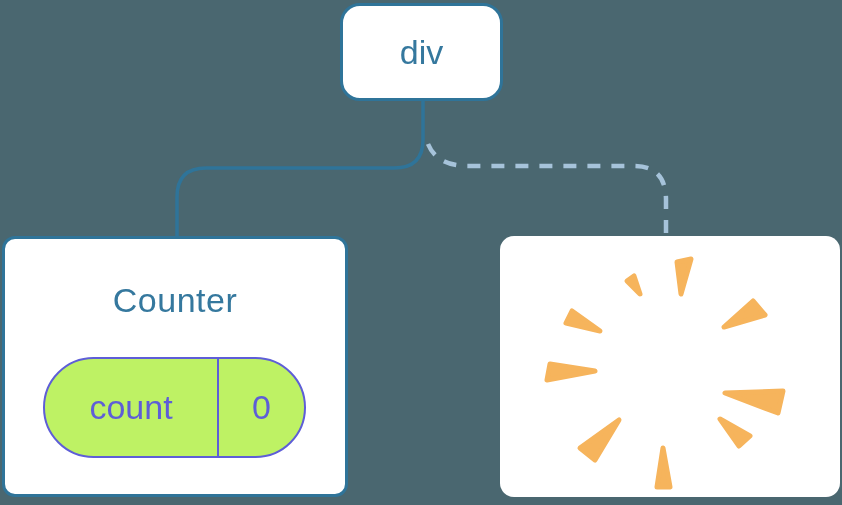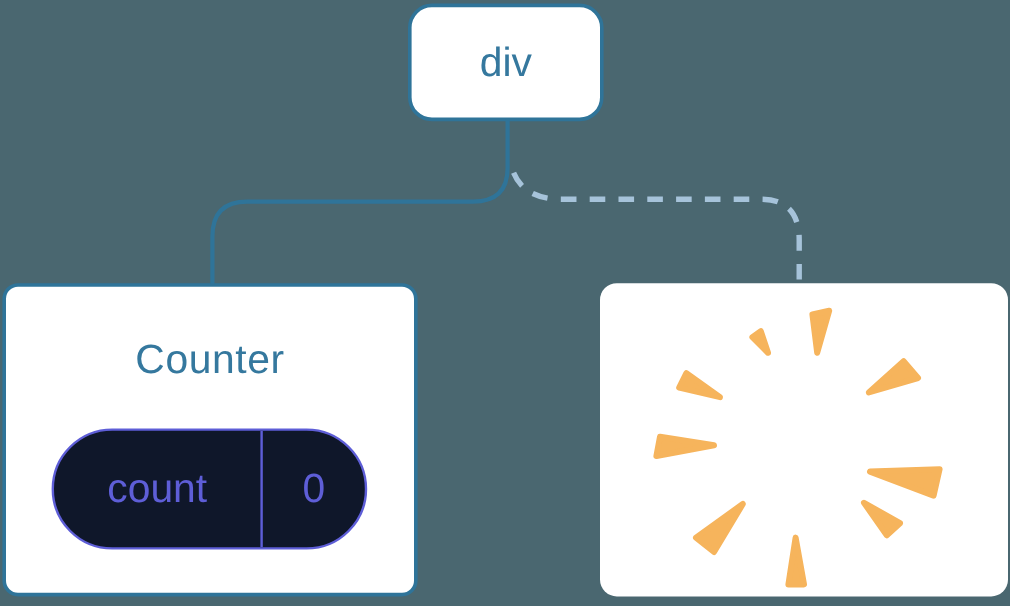--- a/index.html
+++ b/index.html
@@ -47,21 +47,21 @@
   }
   .state-pill {
     position: absolute;
     left: 38px; top: 118px;
     width: 263px; height: 101px;
     border: 2.5px solid var(--indigo, #5E5ED7);
     border-radius: 51px;
     box-sizing: border-box;
     display: flex;
     overflow: hidden;
-    background: #0f172a;
+    background: #bef264;
   }
   .pill-key {
     width: 172px;
     display: flex; align-items: center; justify-content: center;
     font-size: 34px;
     color: var(--indigo, #5E5ED7);
   }
   .pill-value {
     flex: 1;
     border-left: 2.5px solid var(--indigo, #5E5ED7);

